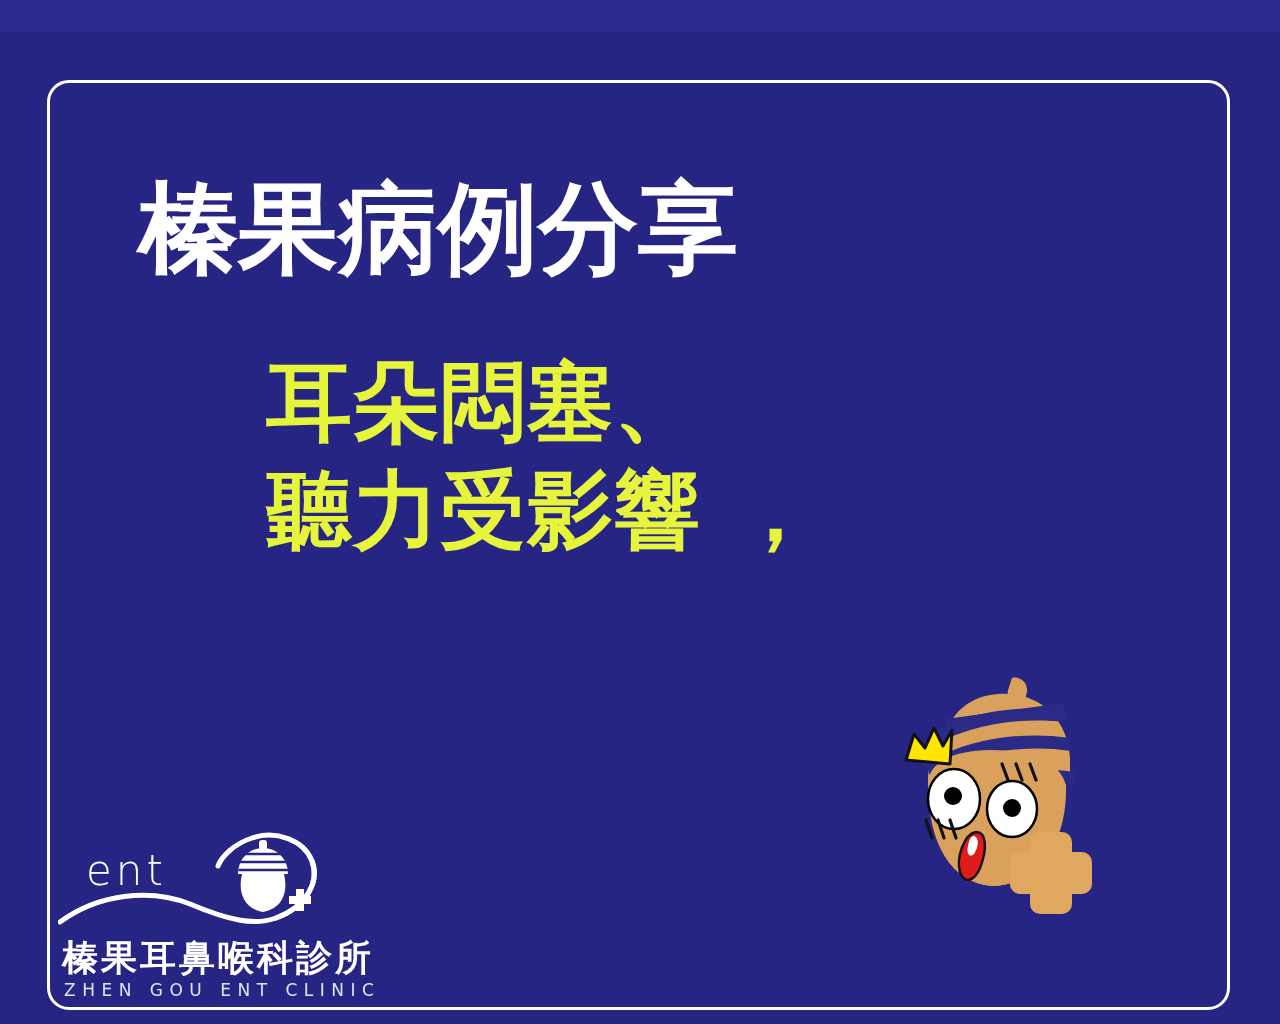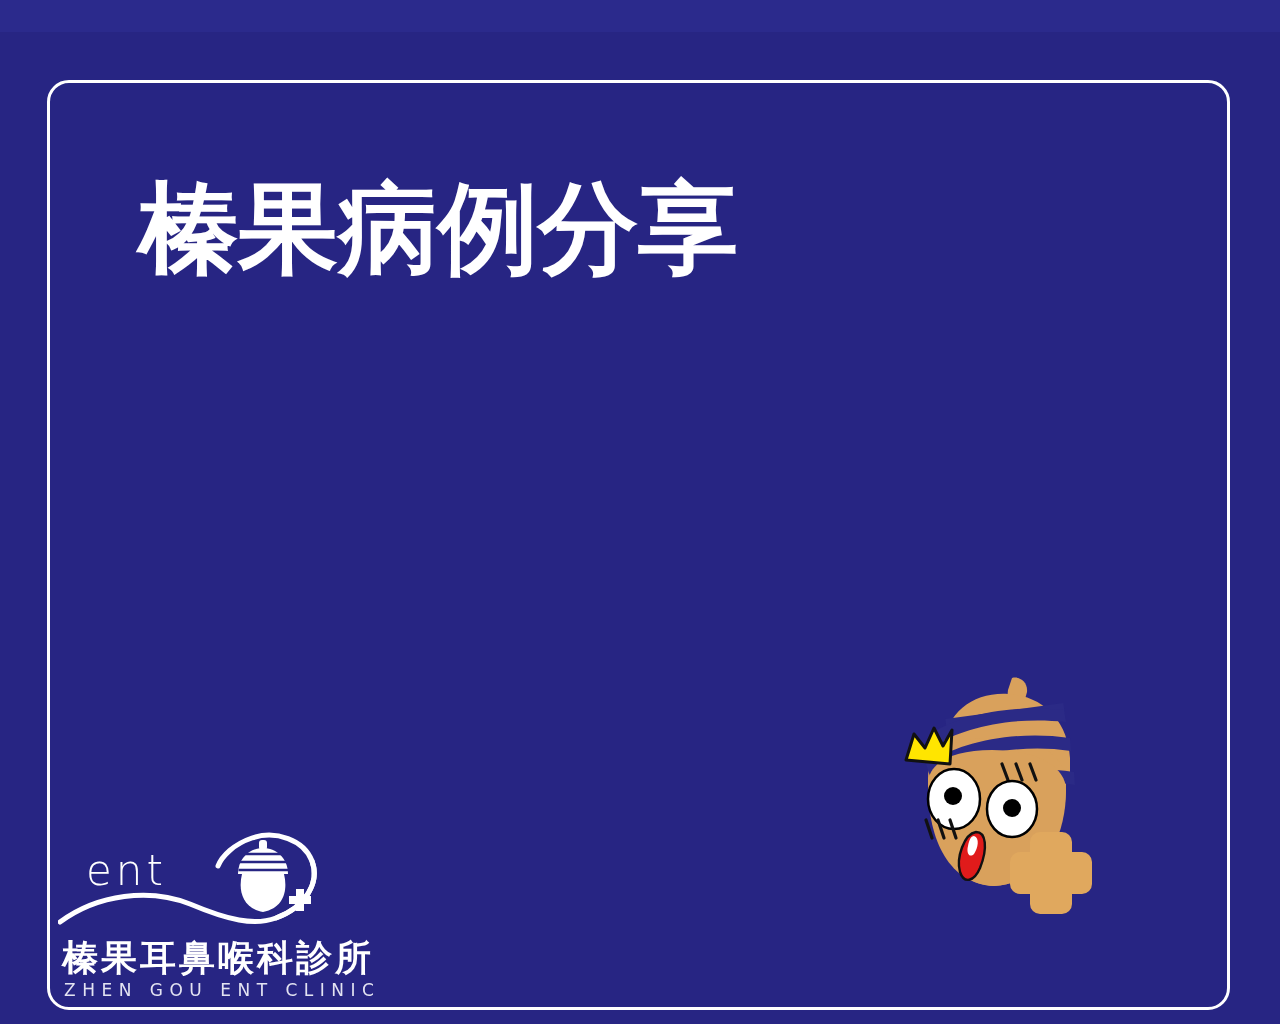--- a/index.html
+++ b/index.html
@@ -128,20 +128,22 @@
 </head>
 <body>
 
 <div id="slide">
 
   <div id="frame"></div>
 
   <div id="title">榛果病例分享</div>
 
   <div id="headline">
+    <div class="hl-line">耳朵悶塞、</div>
+    <div class="hl-line">聽力受影響 ，</div>
   </div>
 
   <div id="logo">
 
     <svg id="logo-mark" viewBox="0 0 290 100">
 
       <path d="M2 92 C 40 64, 92 58, 132 74 C 170 90, 196 96, 218 88
                C 248 77, 262 52, 254 31 C 246 10, 218 0, 194 8
                C 176 14, 164 26, 160 36" fill="none" stroke="#ffffff" stroke-width="5" stroke-linecap="round"></path>
       <path d="M254 31 C 262 52, 248 77, 218 88" fill="none" stroke="#ffffff" stroke-width="5" stroke-linecap="round"></path>

